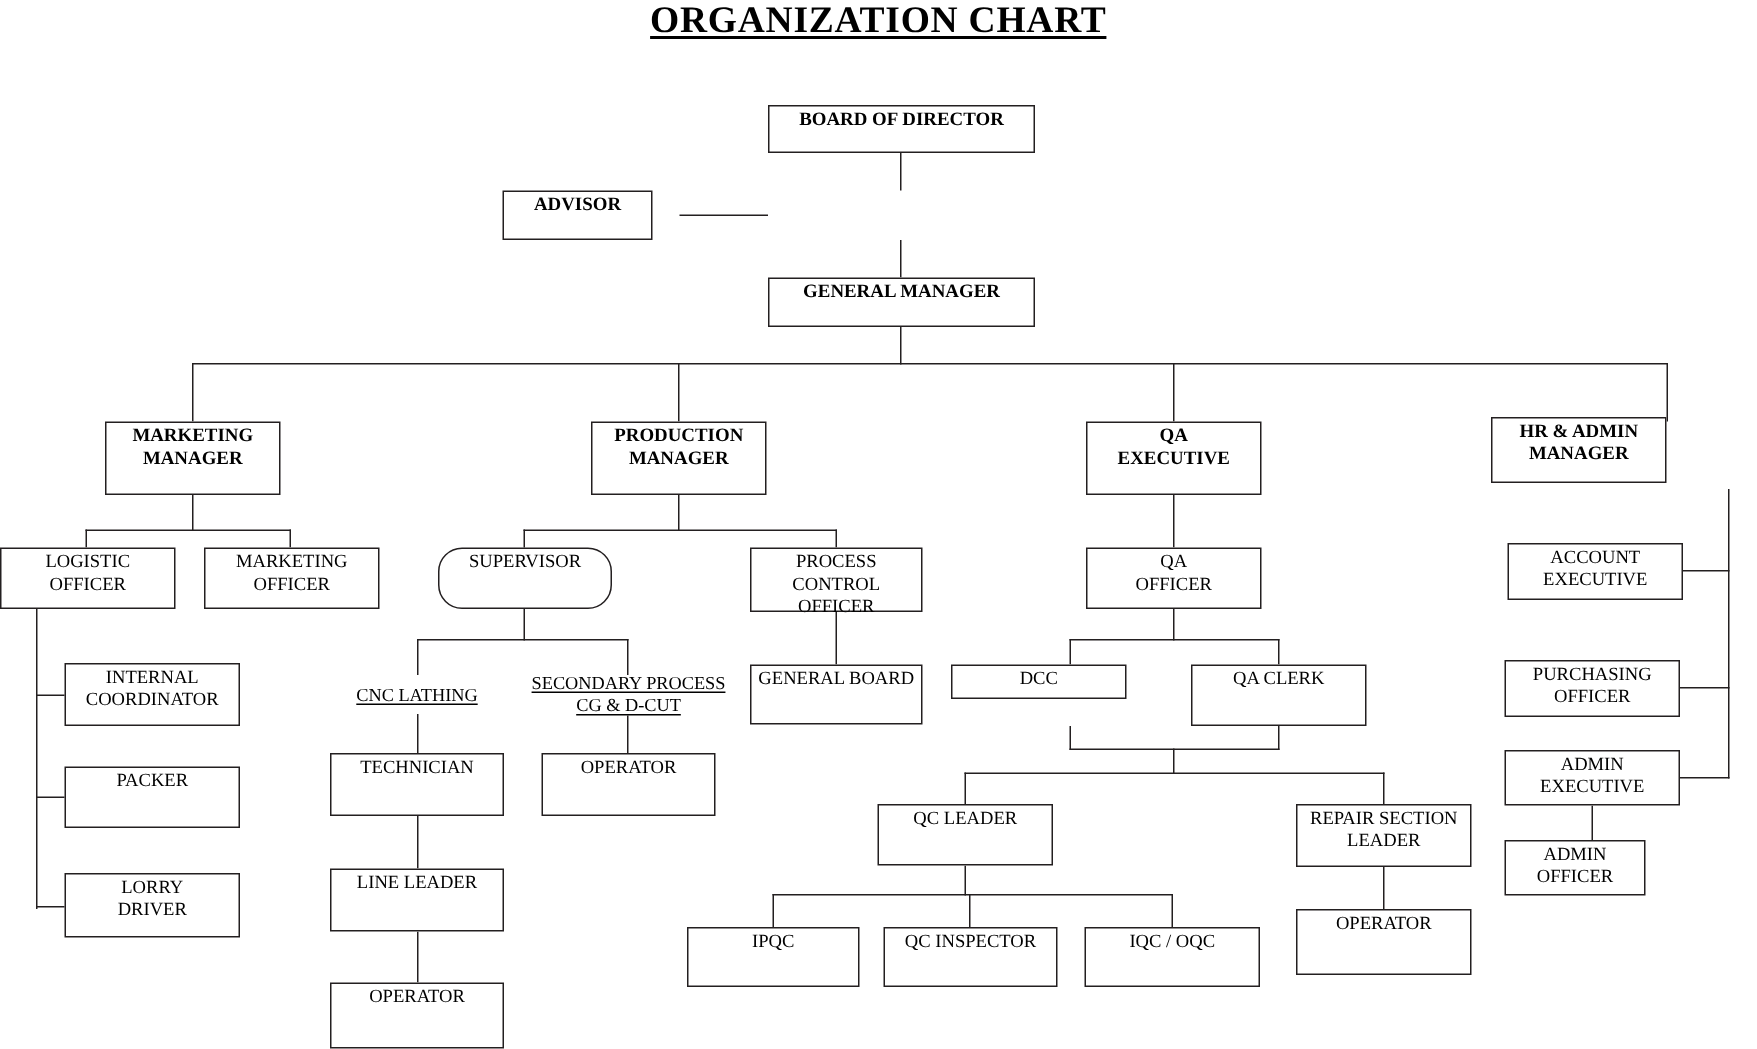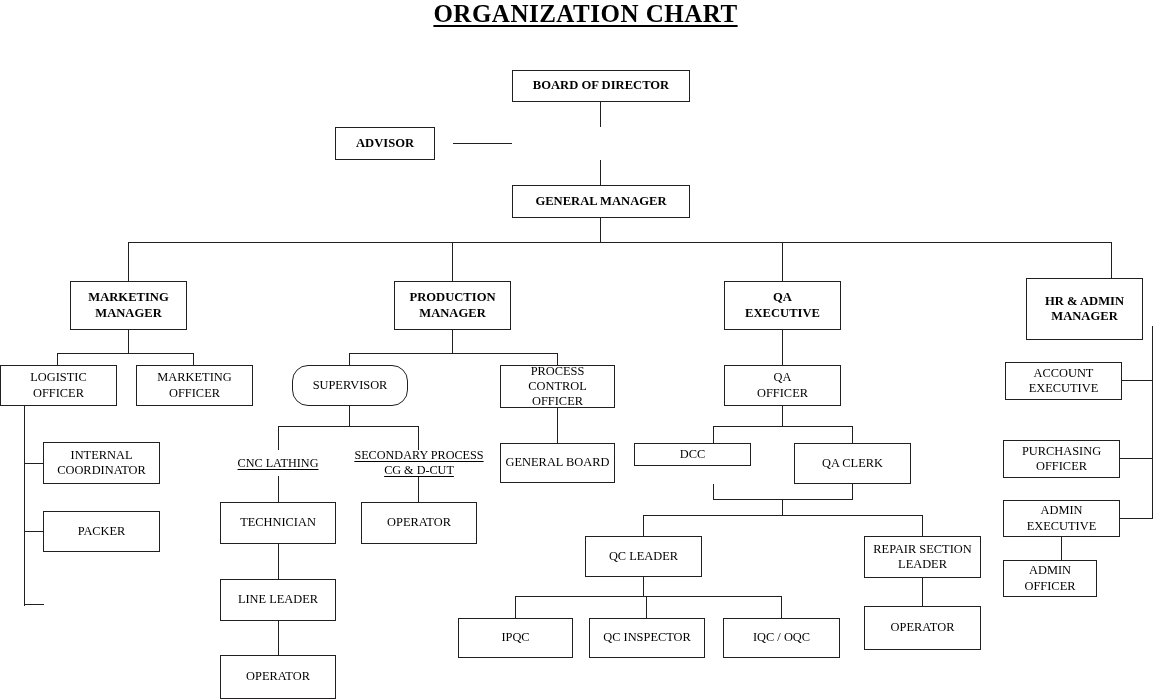--- a/index.html
+++ b/index.html
@@ -34,21 +34,20 @@
     text-decoration: underline;
     text-underline-offset: 3px;
     font-family: "Liberation Serif", "DejaVu Serif", serif;
   }
   .node {
     position: absolute;
     box-sizing: border-box;
     border: 1.4px solid #231f20;
     background: #ffffff;
     display: flex;
-    align-items: center;
     justify-content: center;
     text-align: center;
     line-height: 1.22;
     font-size: 12.4px;
     padding: 1px 2px;
     z-index: 3;
     font-family: Liberation Serif, serif;
   }
   .node.bold {
     font-weight: bold;
@@ -182,21 +181,21 @@
   <div class="node bold" style="left:394px; top:281px; width:117px; height:49px;">
     <span class="txt">PRODUCTION
 MANAGER</span>
   </div>
 
   <div class="node bold" style="left:724px; top:281px; width:117px; height:49px;">
     <span class="txt">QA
 EXECUTIVE</span>
   </div>
 
-  <div class="node bold" style="left:1026px; top:278px; width:117px; height:62px;">
+  <div class="node bold" style="left:994px; top:278px; width:117px; height:44px;">
     <span class="txt">HR &amp; ADMIN
 MANAGER</span>
   </div>
 
   <div class="node" style="left:0px; top:365px; width:117px; height:41px;">
     <span class="txt">LOGISTIC
 OFFICER</span>
   </div>
 
   <div class="node" style="left:136px; top:365px; width:117px; height:41px;">
@@ -206,20 +205,24 @@
 
   <div class="node" style="left:43px; top:442px; width:117px; height:42px;">
     <span class="txt">INTERNAL
 COORDINATOR</span>
   </div>
 
   <div class="node" style="left:43px; top:511px; width:117px; height:41px;">
     <span class="txt">PACKER</span>
   </div>
 
+  <div class="node" style="left:43px; top:582px; width:117px; height:43px;">
+    <span class="txt">LORRY
+DRIVER</span>
+  </div>
 
   <div class="node" style="left:292px; top:365px; width:116px; height:41px;border-radius:16px;">
     <span class="txt">SUPERVISOR</span>
   </div>
 
   <div class="node" style="left:500px; top:365px; width:115px; height:43px;">
     <span class="txt">PROCESS CONTROL
 OFFICER</span>
   </div>
 

